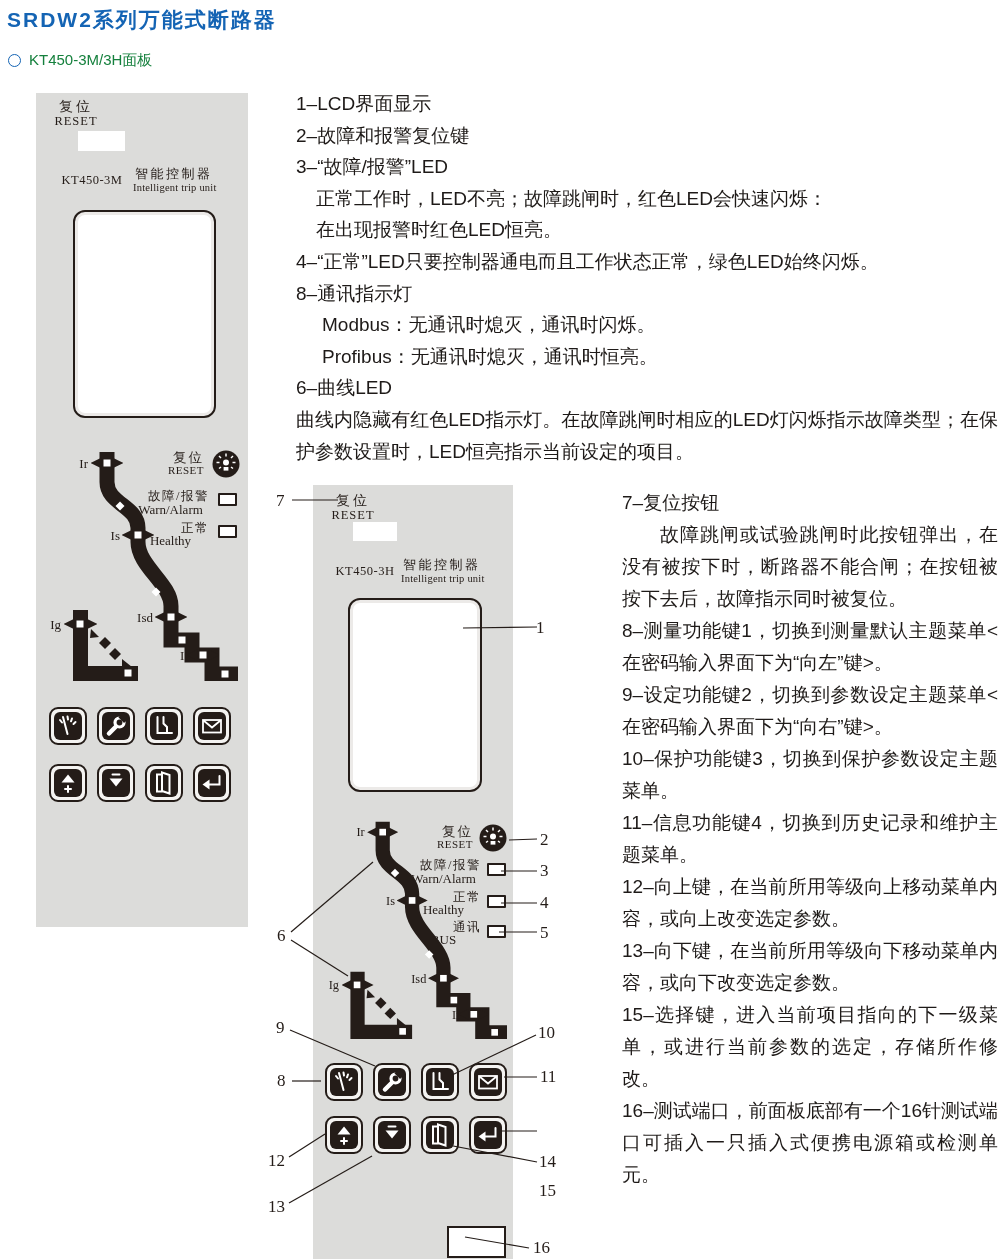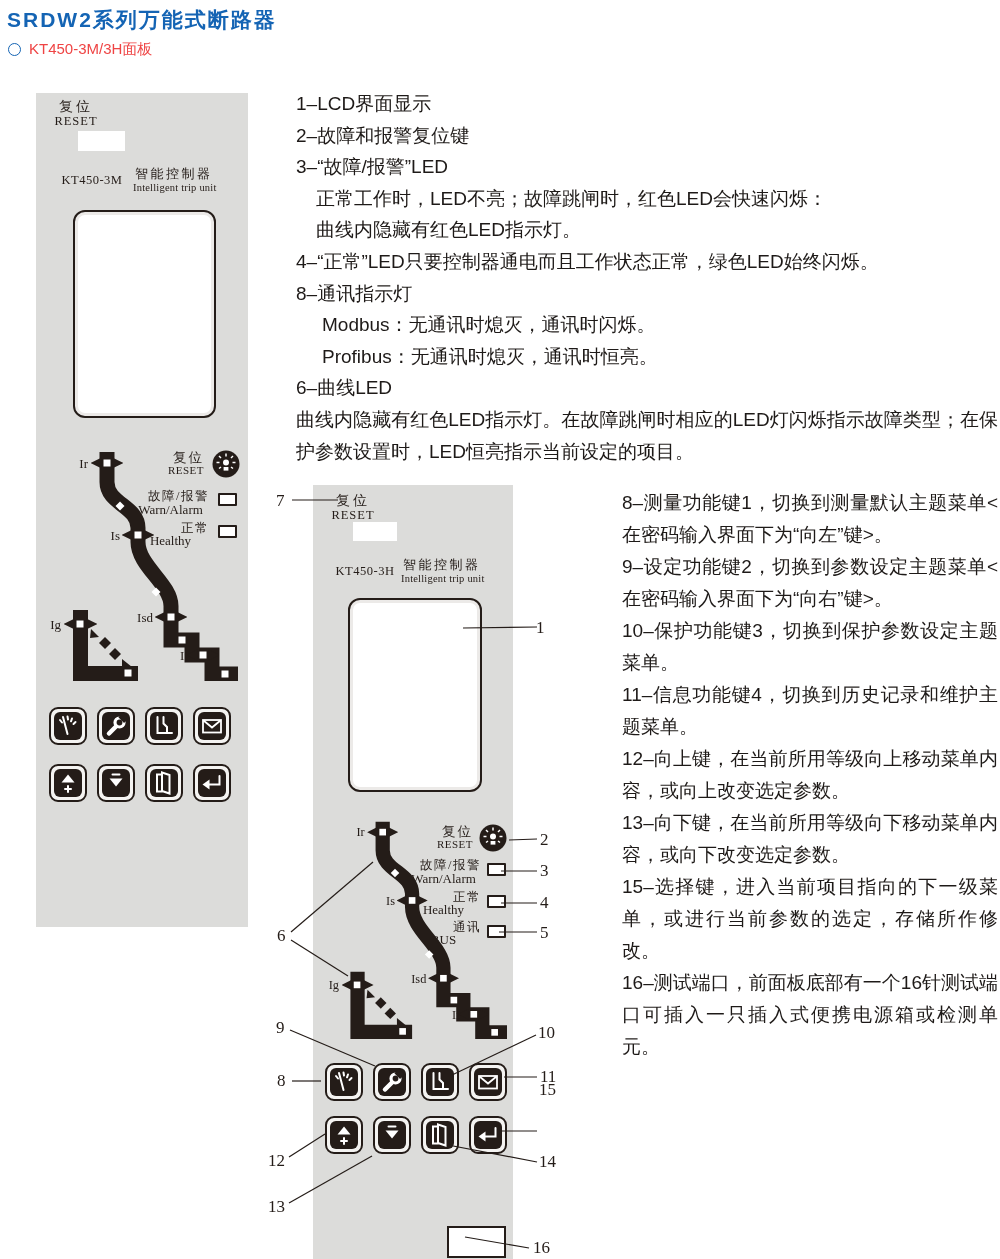--- a/index.html
+++ b/index.html
@@ -1,22 +1,22 @@
 <!DOCTYPE html>
 <html><head>
 <meta charset="utf-8">
 <style>
   html,body{margin:0;padding:0;background:#fff;}
   .page{position:relative;width:1000px;height:1259px;background:#ffffff;overflow:hidden;
         font-family:"Liberation Sans",sans-serif;color:#241c18;padding-left:40px;}
   
   .title{position:absolute;left:7px;top:6px;font-size:21px;font-weight:bold;
          letter-spacing:2px;color:#1464b4;}
-  .section-row{position:absolute;left:8px;top:40px;display:flex;align-items:center;gap:8px;
-               font-size:15px;color:#ef4444;}
+  .section-row{position:absolute;left:8px;top:51px;display:flex;align-items:center;gap:8px;
+               font-size:15px;color:#15803d;}
   .bullet{width:11px;height:11px;border:1.6px solid #1464b4;border-radius:50%;display:inline-block;}
   
   .notes-top{position:absolute;left:296px;top:88px;width:702px;font-size:19px;
              line-height:31.6px;color:#1e1a18;}
   .notes-top .ind1{padding-left:20px;}
   .notes-top .ind2{padding-left:26px;}
   .notes-right{position:absolute;left:622px;top:487px;width:376px;font-size:19px;
                line-height:32px;color:#1e1a18;}
   .notes-right p{margin:0;text-align:justify;}
   .notes-right p.firstind{text-indent:2em;}
@@ -67,30 +67,32 @@
   <div class="section-row">
     <span class="bullet"></span>
     <span>KT450-3M/3H面板</span>
   </div>
 
   <div class="notes-top">
     <div>1–LCD界面显示</div>
     <div>2–故障和报警复位键</div>
     <div>3–“故障/报警”LED</div>
     <div class="ind1">正常工作时，LED不亮；故障跳闸时，红色LED会快速闪烁：</div>
-    <div class="ind1">曲线内隐藏有红色LED指示灯。</div>
+    <div class="ind1">在出现报警时红色LED恒亮。</div>
     <div>4–“正常”LED只要控制器通电而且工作状态正常，绿色LED始终闪烁。</div>
     <div>8–通讯指示灯</div>
     <div class="ind2">Modbus：无通讯时熄灭，通讯时闪烁。</div>
     <div class="ind2">Profibus：无通讯时熄灭，通讯时恒亮。</div>
     <div>6–曲线LED</div>
     <div class="j">曲线内隐藏有红色LED指示灯。在故障跳闸时相应的LED灯闪烁指示故障类型；在保护参数设置时，LED恒亮指示当前设定的项目。</div>
   </div>
 
   <div class="notes-right">
+    <p>7–复位按钮</p>
+    <p class="firstind">故障跳闸或试验跳闸时此按钮弹出，在没有被按下时，断路器不能合闸；在按钮被按下去后，故障指示同时被复位。</p>
     <p>8–测量功能键1，切换到测量默认主题菜单&lt;在密码输入界面下为“向左”键&gt;。</p>
     <p>9–设定功能键2，切换到参数设定主题菜单&lt;在密码输入界面下为“向右”键&gt;。</p>
     <p>10–保护功能键3，切换到保护参数设定主题菜单。</p>
     <p>11–信息功能键4，切换到历史记录和维护主题菜单。</p>
     <p>12–向上键，在当前所用等级向上移动菜单内容，或向上改变选定参数。</p>
     <p>13–向下键，在当前所用等级向下移动菜单内容，或向下改变选定参数。</p>
     <p>15–选择键，进入当前项目指向的下一级菜单，或进行当前参数的选定，存储所作修改。</p>
     <p>16–测试端口，前面板底部有一个16针测试端口可插入一只插入式便携电源箱或检测单元。</p>
   </div>
 
@@ -427,16 +429,16 @@
   <div class="co" style="left:540px;top:923px;">5</div>
   <div class="co" style="left:277px;top:926px;">6</div>
   <div class="co" style="left:276px;top:491px;">7</div>
   <div class="co" style="left:277px;top:1071px;">8</div>
   <div class="co" style="left:276px;top:1018px;">9</div>
   <div class="co" style="left:538px;top:1023px;">10</div>
   <div class="co" style="left:540px;top:1067px;">11</div>
   <div class="co" style="left:268px;top:1151px;">12</div>
   <div class="co" style="left:268px;top:1197px;">13</div>
   <div class="co" style="left:539px;top:1152px;">14</div>
-  <div class="co" style="left:539px;top:1080px;text-align:right;">15</div>
+  <div class="co" style="left:539px;top:1181px;text-align:right;">15</div>
   <div class="co" style="left:533px;top:1238px;">16</div>
 
 </div>
 
 </body></html>

